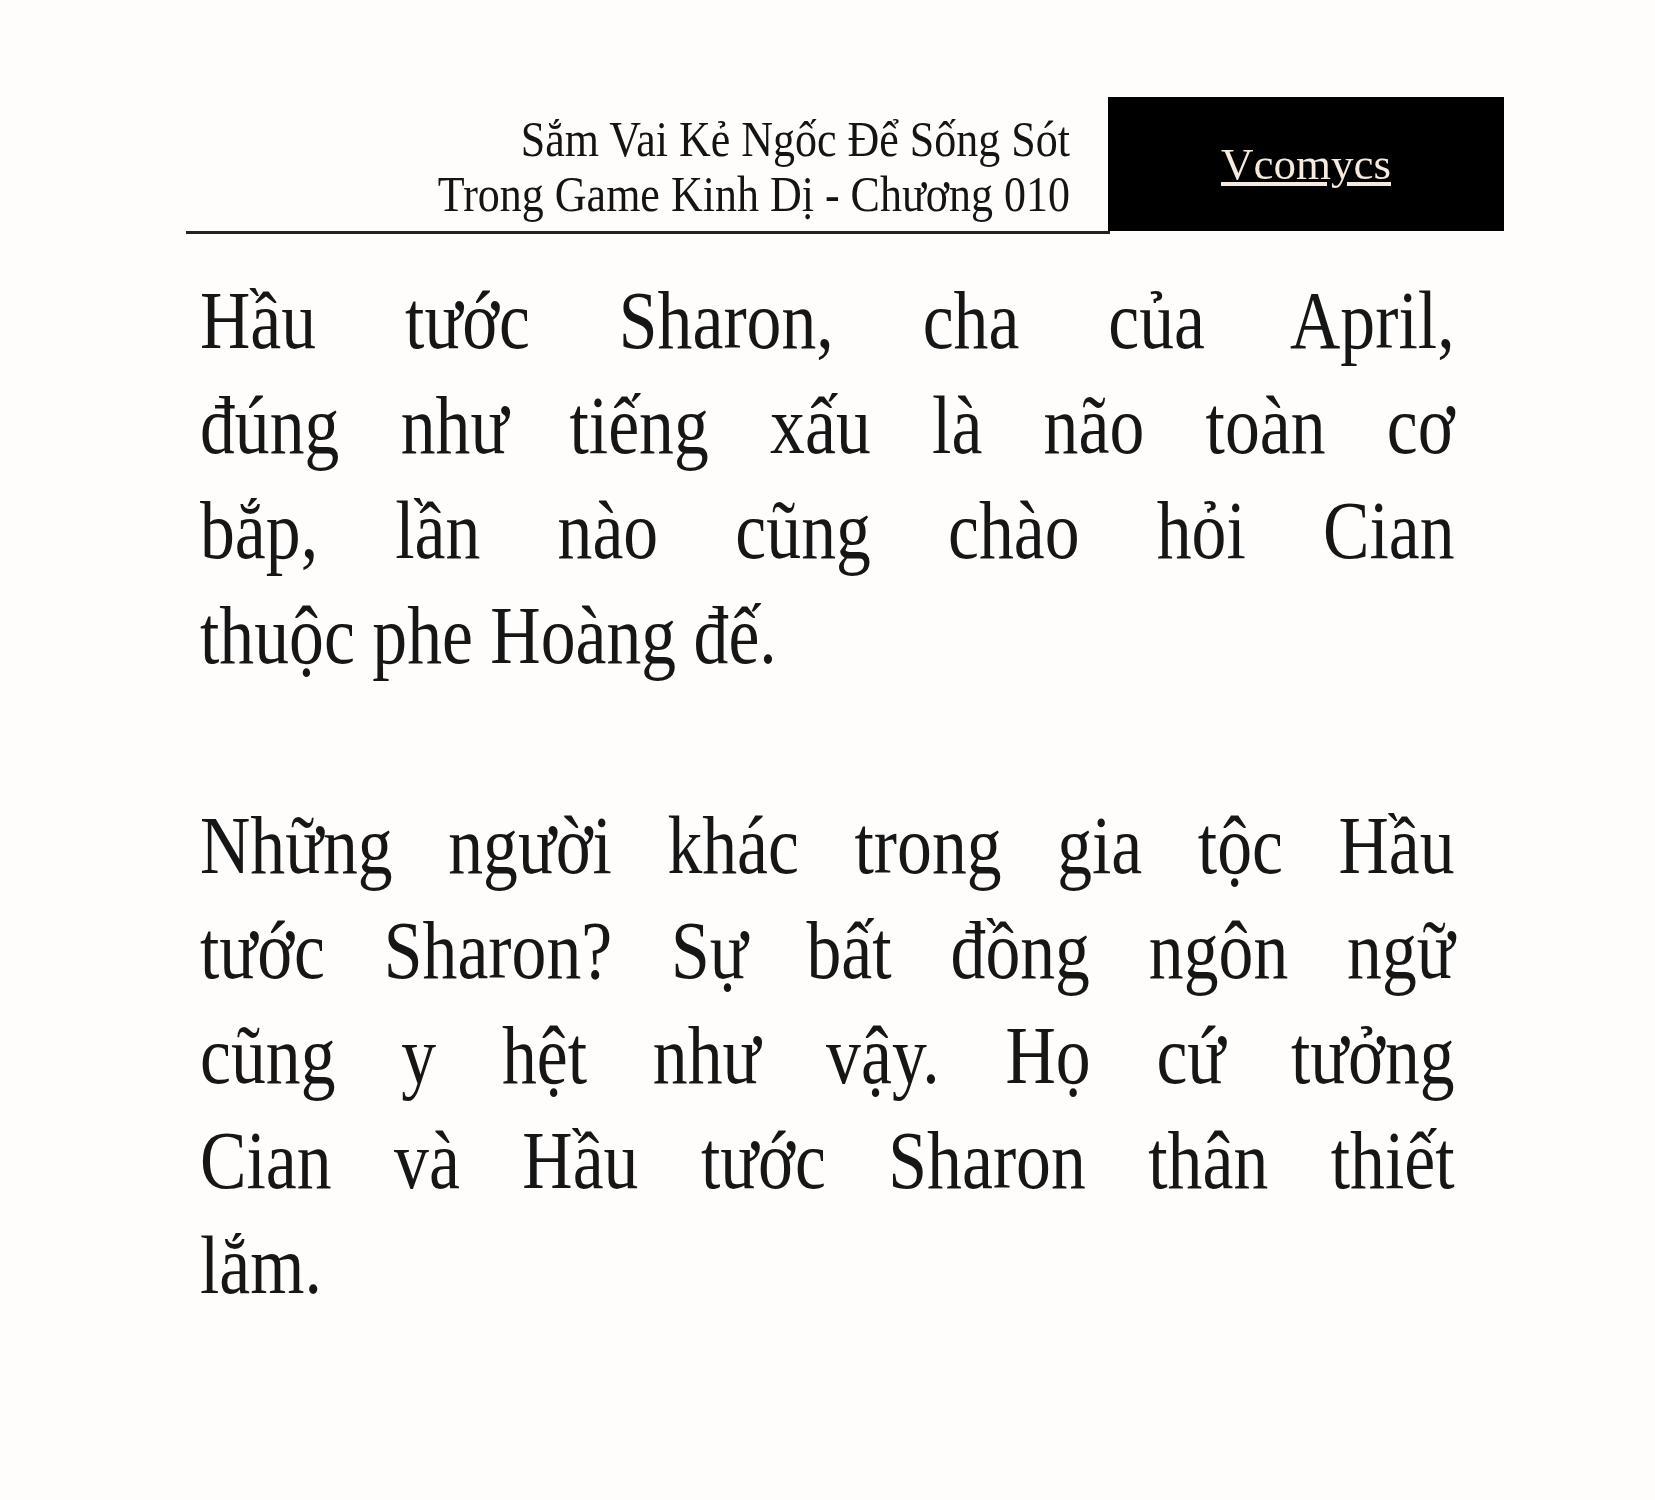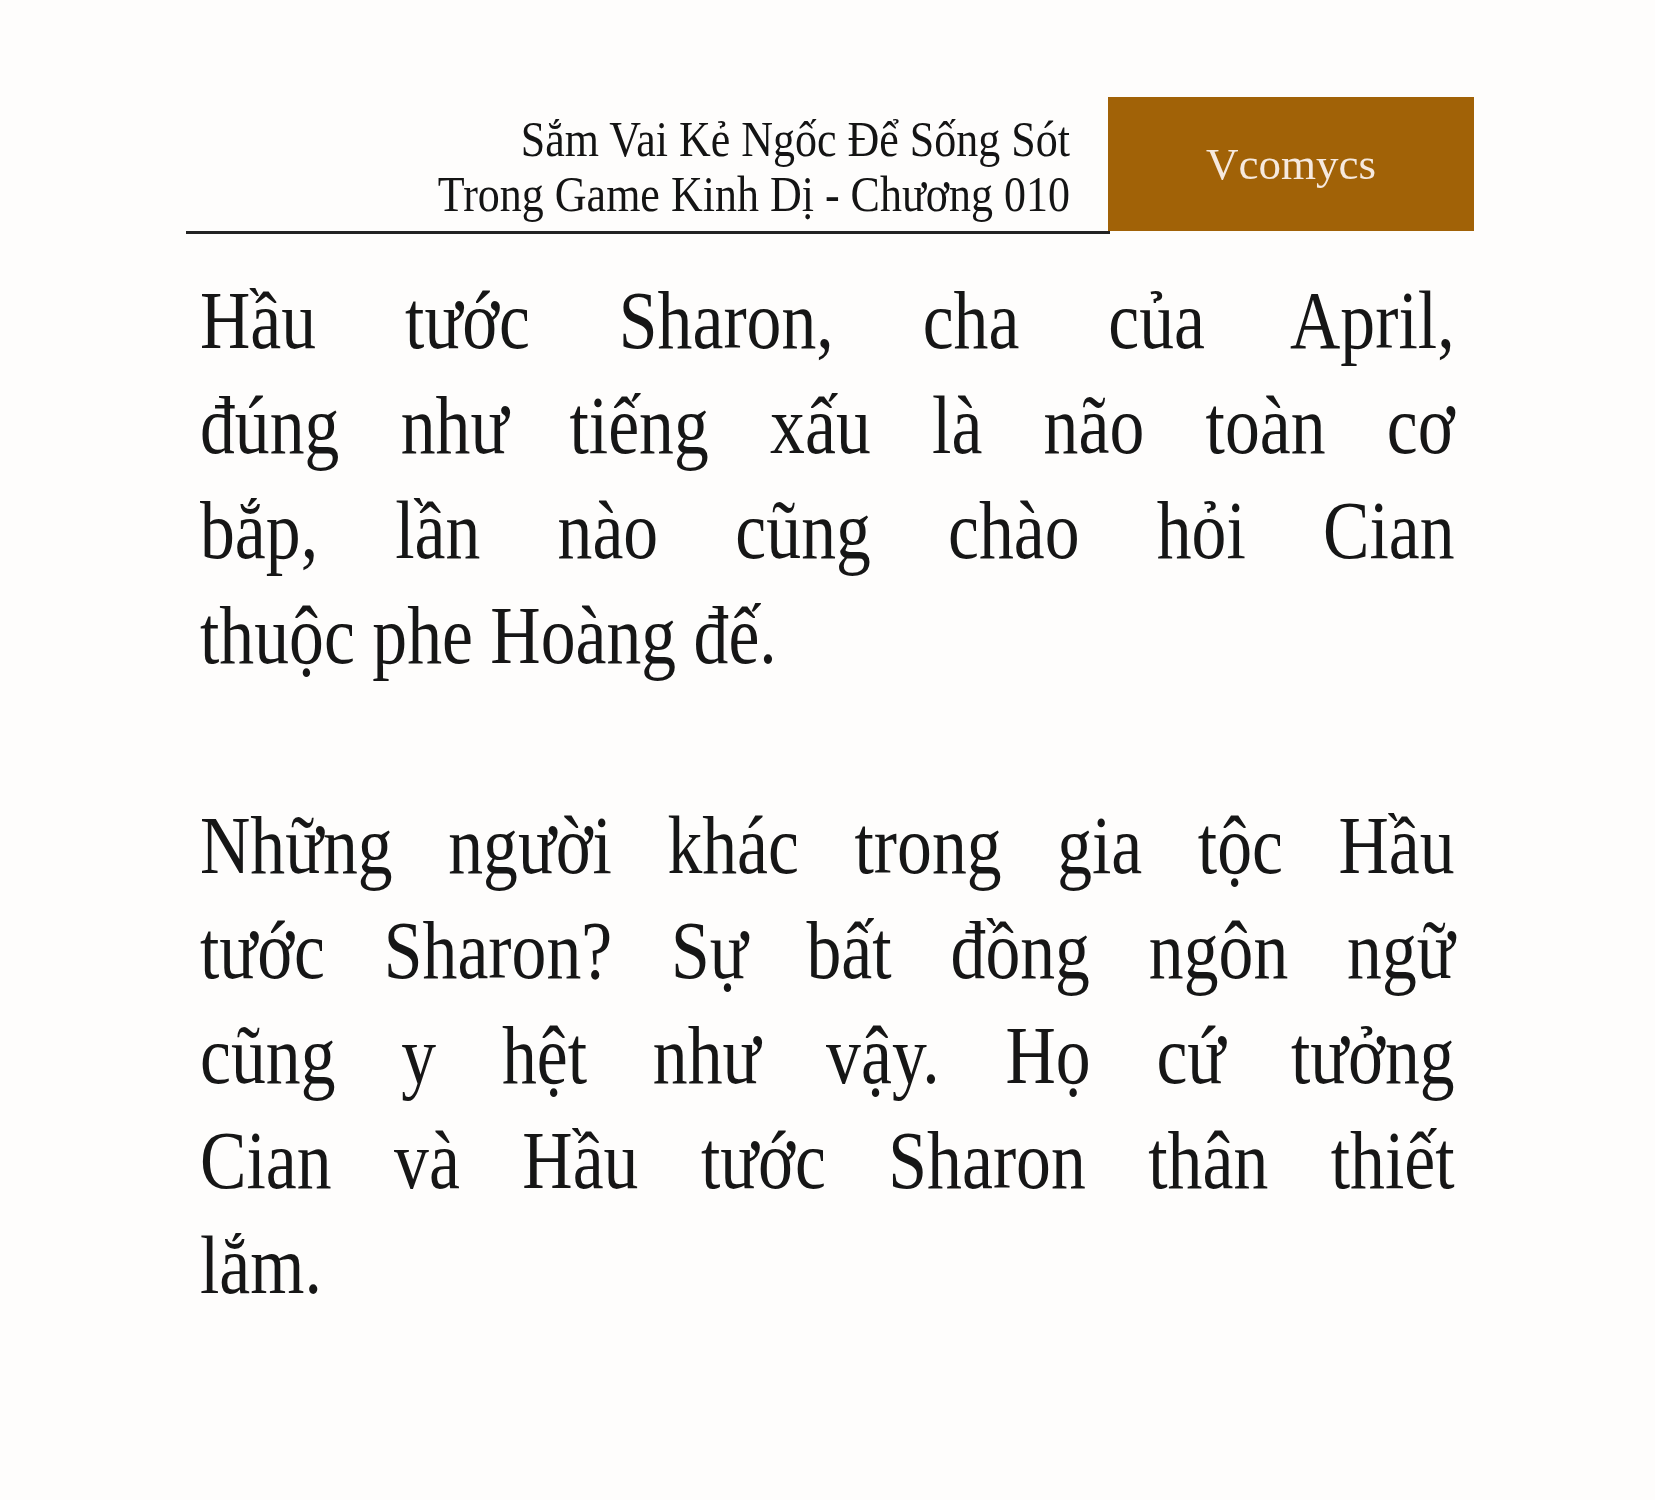--- a/index.html
+++ b/index.html
@@ -36,31 +36,32 @@
     left: 186px;
     top: 231px;
     width: 924px;
     height: 3px;
     background: #232323;
   }
   .badge {
     position: absolute;
     left: 1108px;
     top: 97px;
-    width: 366px;
+    width: 396px;
     height: 134px;
-    background: #a16207;
+    background: #000000;
     color: #f6e9de;
     display: flex;
     flex-direction: column;
     align-items: center;
     justify-content: center;
     font-size: 45px;
     line-height: 58px;
     text-align: center;
+    text-decoration: underline;
   }
 
   
   .body-text {
     position: absolute;
     left: 200px;
     top: 268px;
     width: 1476px;
     transform: scaleX(0.85);
     transform-origin: top left;

